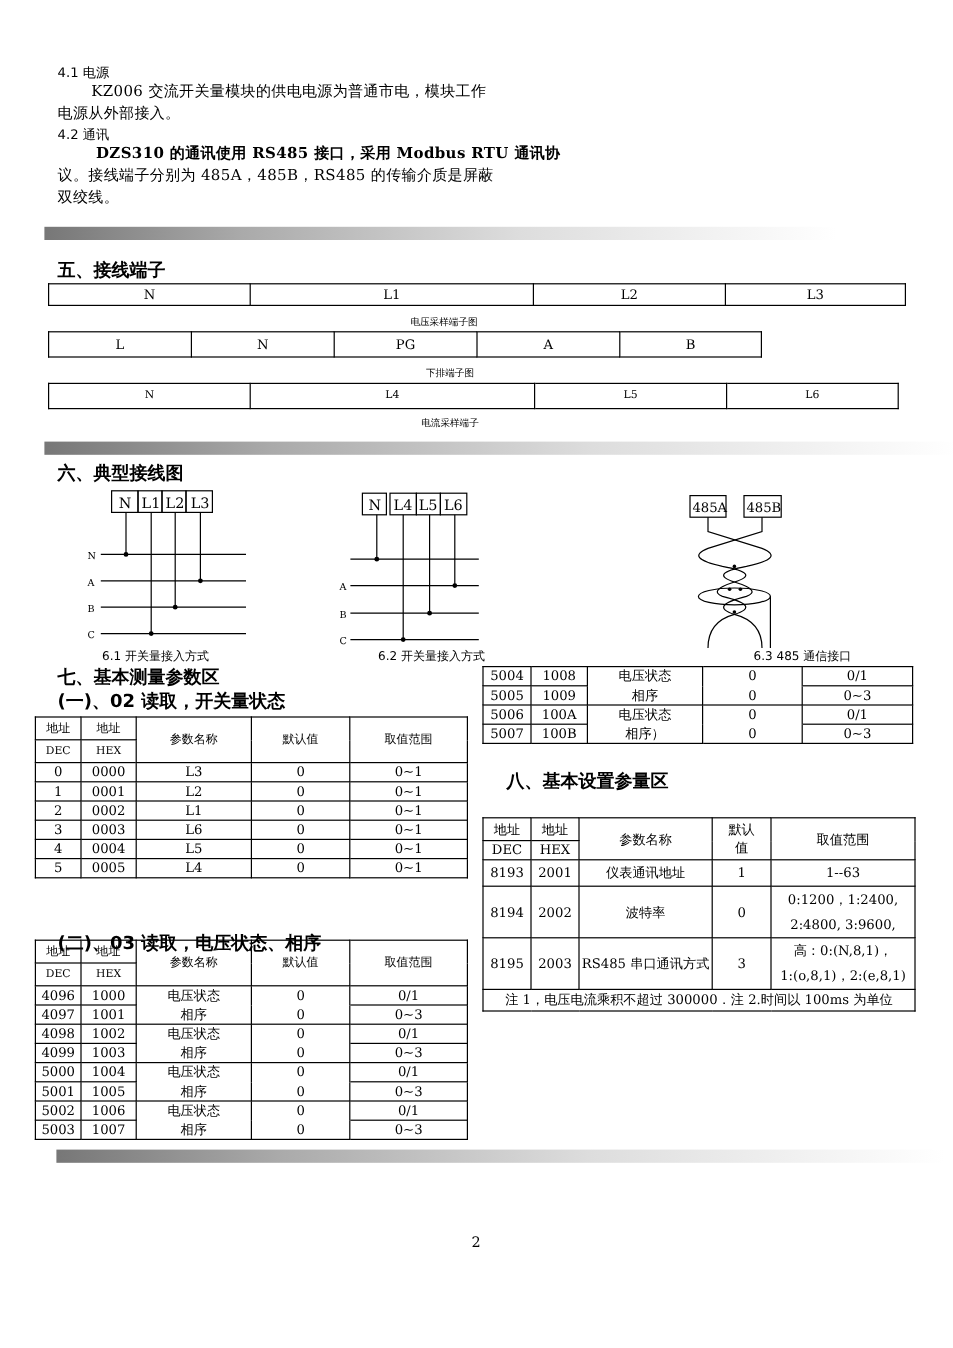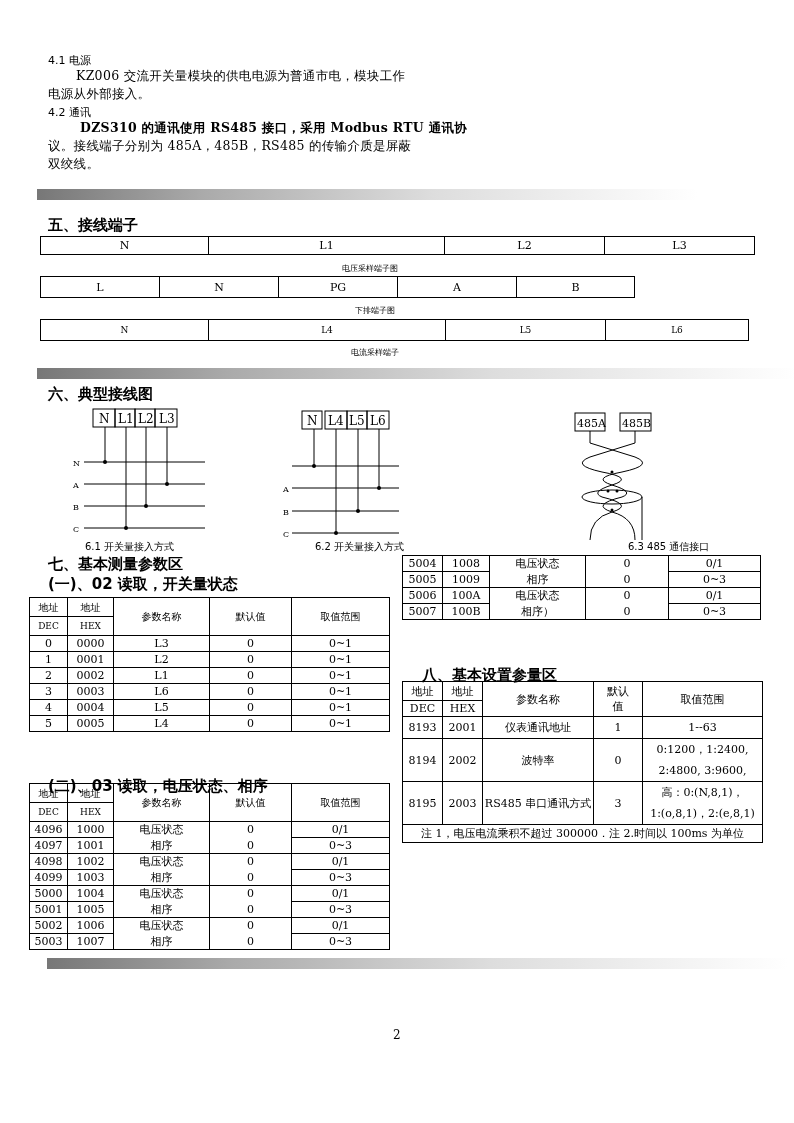--- a/index.html
+++ b/index.html
@@ -363,21 +363,21 @@
         <td>100B</td>
         <td style="border-top:none;border-bottom:none;border-bottom:1px solid #000;">相序）</td>
         <td style="border-top:none;border-bottom:none;border-bottom:1px solid #000;">0</td>
         <td>0~3</td>
       </tr>
     </tbody>
 </table>
 
 <div class="abs gbar" style="left:47px;top:958px;width:740px;"></div>
 
-<div class="abs sec-h" style="left:422px;top:642px;margin-top:24px;">八、基本设置参量区</div>
+<div class="abs sec-h" style="left:422px;top:642px;">八、基本设置参量区</div>
 <table class="abs" style="left:402px;top:681px;width:360px;">
   <colgroup>
       <col style="width:40px">
       <col style="width:40px">
       <col style="width:111px">
       <col style="width:49px">
       <col style="width:120px">
     </colgroup>
   <tbody>
       <tr>

